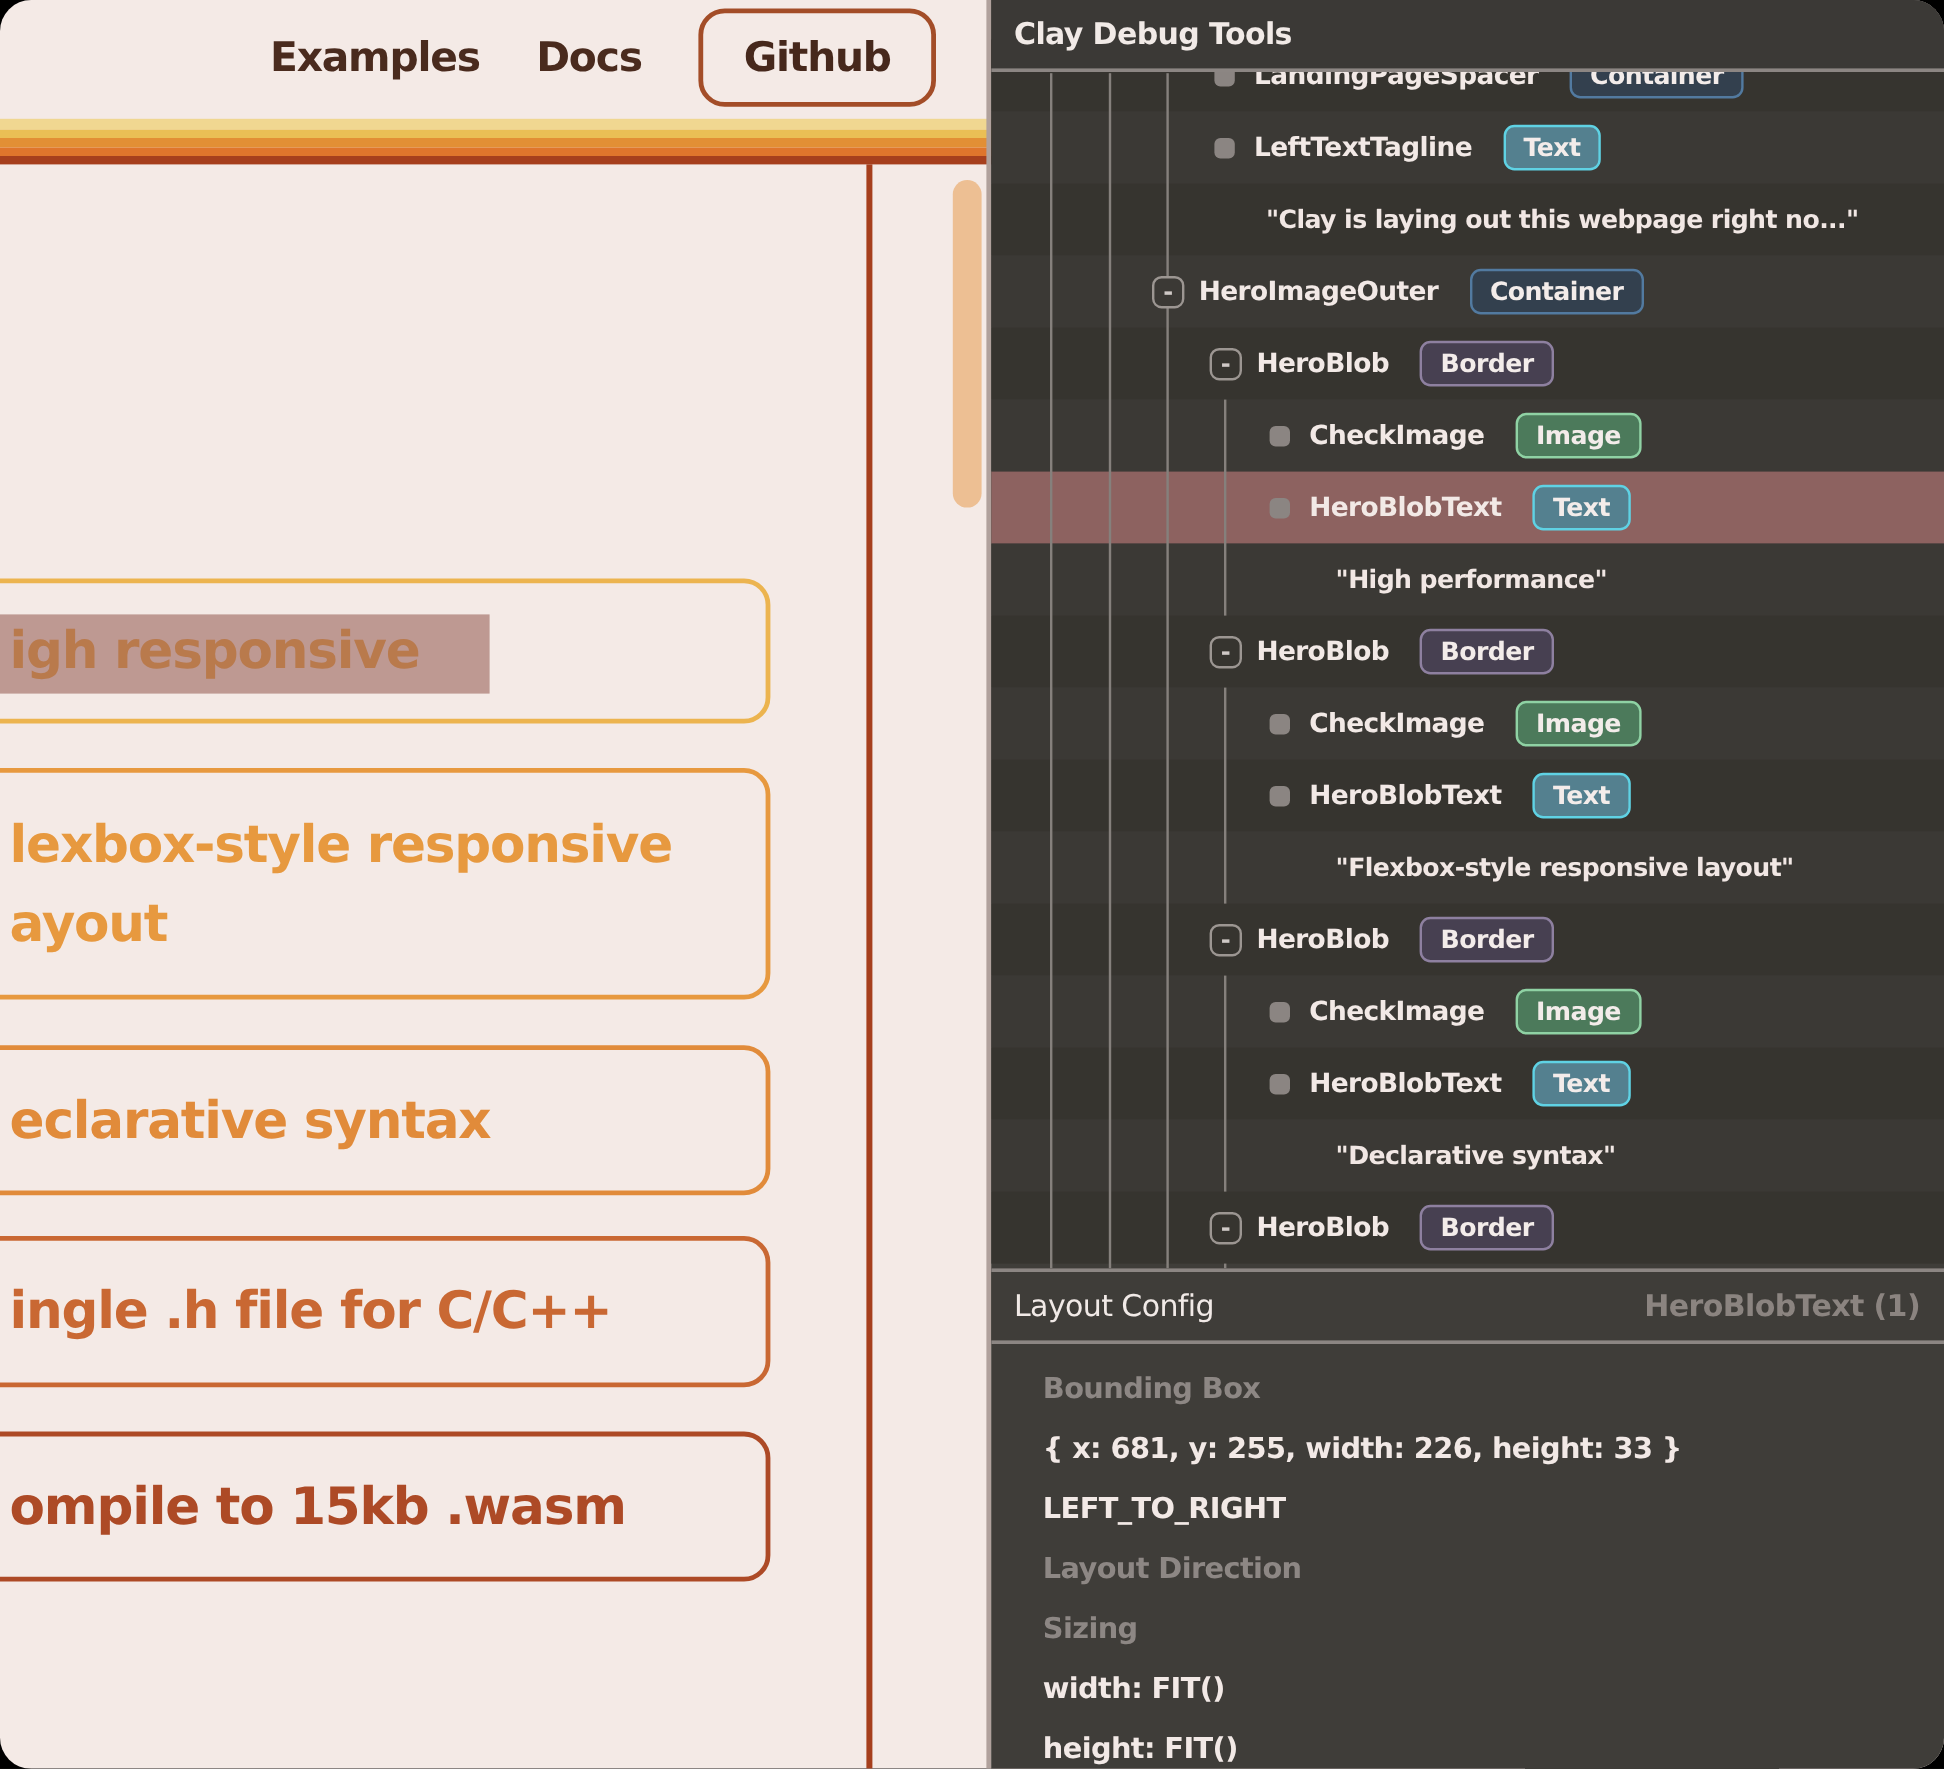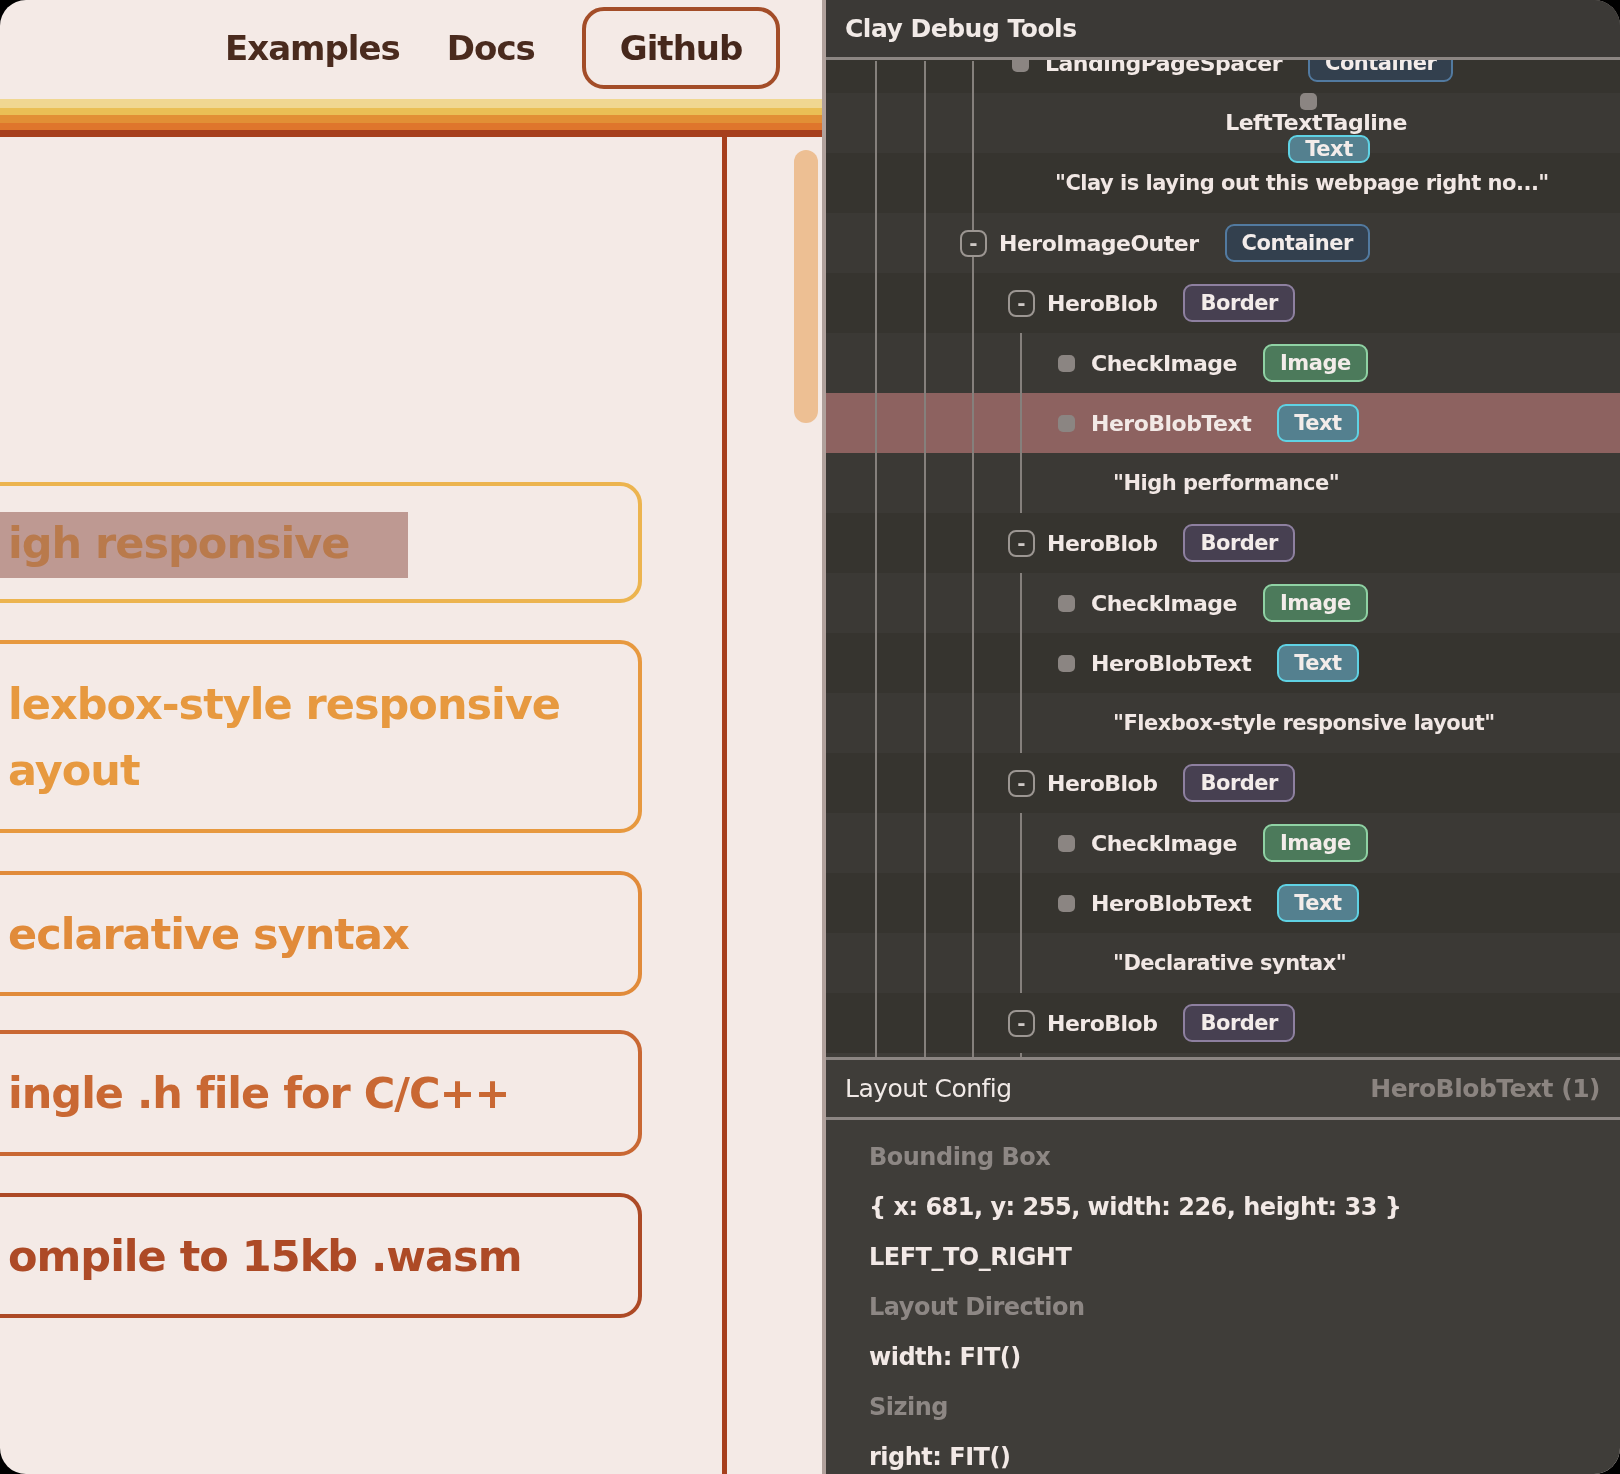--- a/index.html
+++ b/index.html
@@ -113,21 +113,21 @@
       <div class="guide g3"></div>
       <div class="guide gs1"></div>
       <div class="guide gs2"></div>
       <div class="guide gs3"></div>
       <div class="guide gs4"></div>
     <div class="tree-row stripe-a" style="padding-left: 186px;">
           <div class="leaf-bullet"></div>
           <span class="node-label">LandingPageSpacer</span>
           <span class="type-badge" style="background: rgb(51, 64, 78); border-color: rgb(82, 122, 160);">Container</span>
         </div>
-        <div class="tree-row stripe-b" style="padding-left: 186px; flex-direction: column;">
+        <div class="tree-row stripe-b" style="padding-left: 186px;">
           <div class="leaf-bullet"></div>
           <span class="node-label">LeftTextTagline</span>
           <span class="type-badge" style="background: rgb(84, 128, 143); border-color: rgb(95, 210, 228);">Text</span>
         </div>
         <div class="tree-row stripe-a" style="padding-left: 229px;">
           <span class="quote-text">"Clay is laying out this webpage right no..."</span>
         </div>
         <div class="tree-row stripe-b" style="padding-left: 134px;">
           <div class="collapse-box">-</div>
           <span class="node-label">HeroImageOuter</span>
@@ -210,24 +210,24 @@
         <div class="config-row">
           <span class="config-value">{ x: 681, y: 255, width: 226, height: 33 }</span>
         </div>
         <div class="config-row">
           <span class="config-value">LEFT_TO_RIGHT</span>
         </div>
         <div class="config-row">
           <span class="config-label">Layout Direction</span>
         </div>
         <div class="config-row">
+          <span class="config-label">Sizing</span>
+        </div>
+        <div class="config-row">
           <span class="config-value">width: FIT()</span>
         </div>
         <div class="config-row">
-          <span class="config-label">Sizing</span>
-        </div>
-        <div class="config-row">
-          <span class="config-value">right: FIT()</span>
+          <span class="config-value">height: FIT()</span>
         </div>
       </div>
   </div>
 
 </div>
 
 </body></html>

